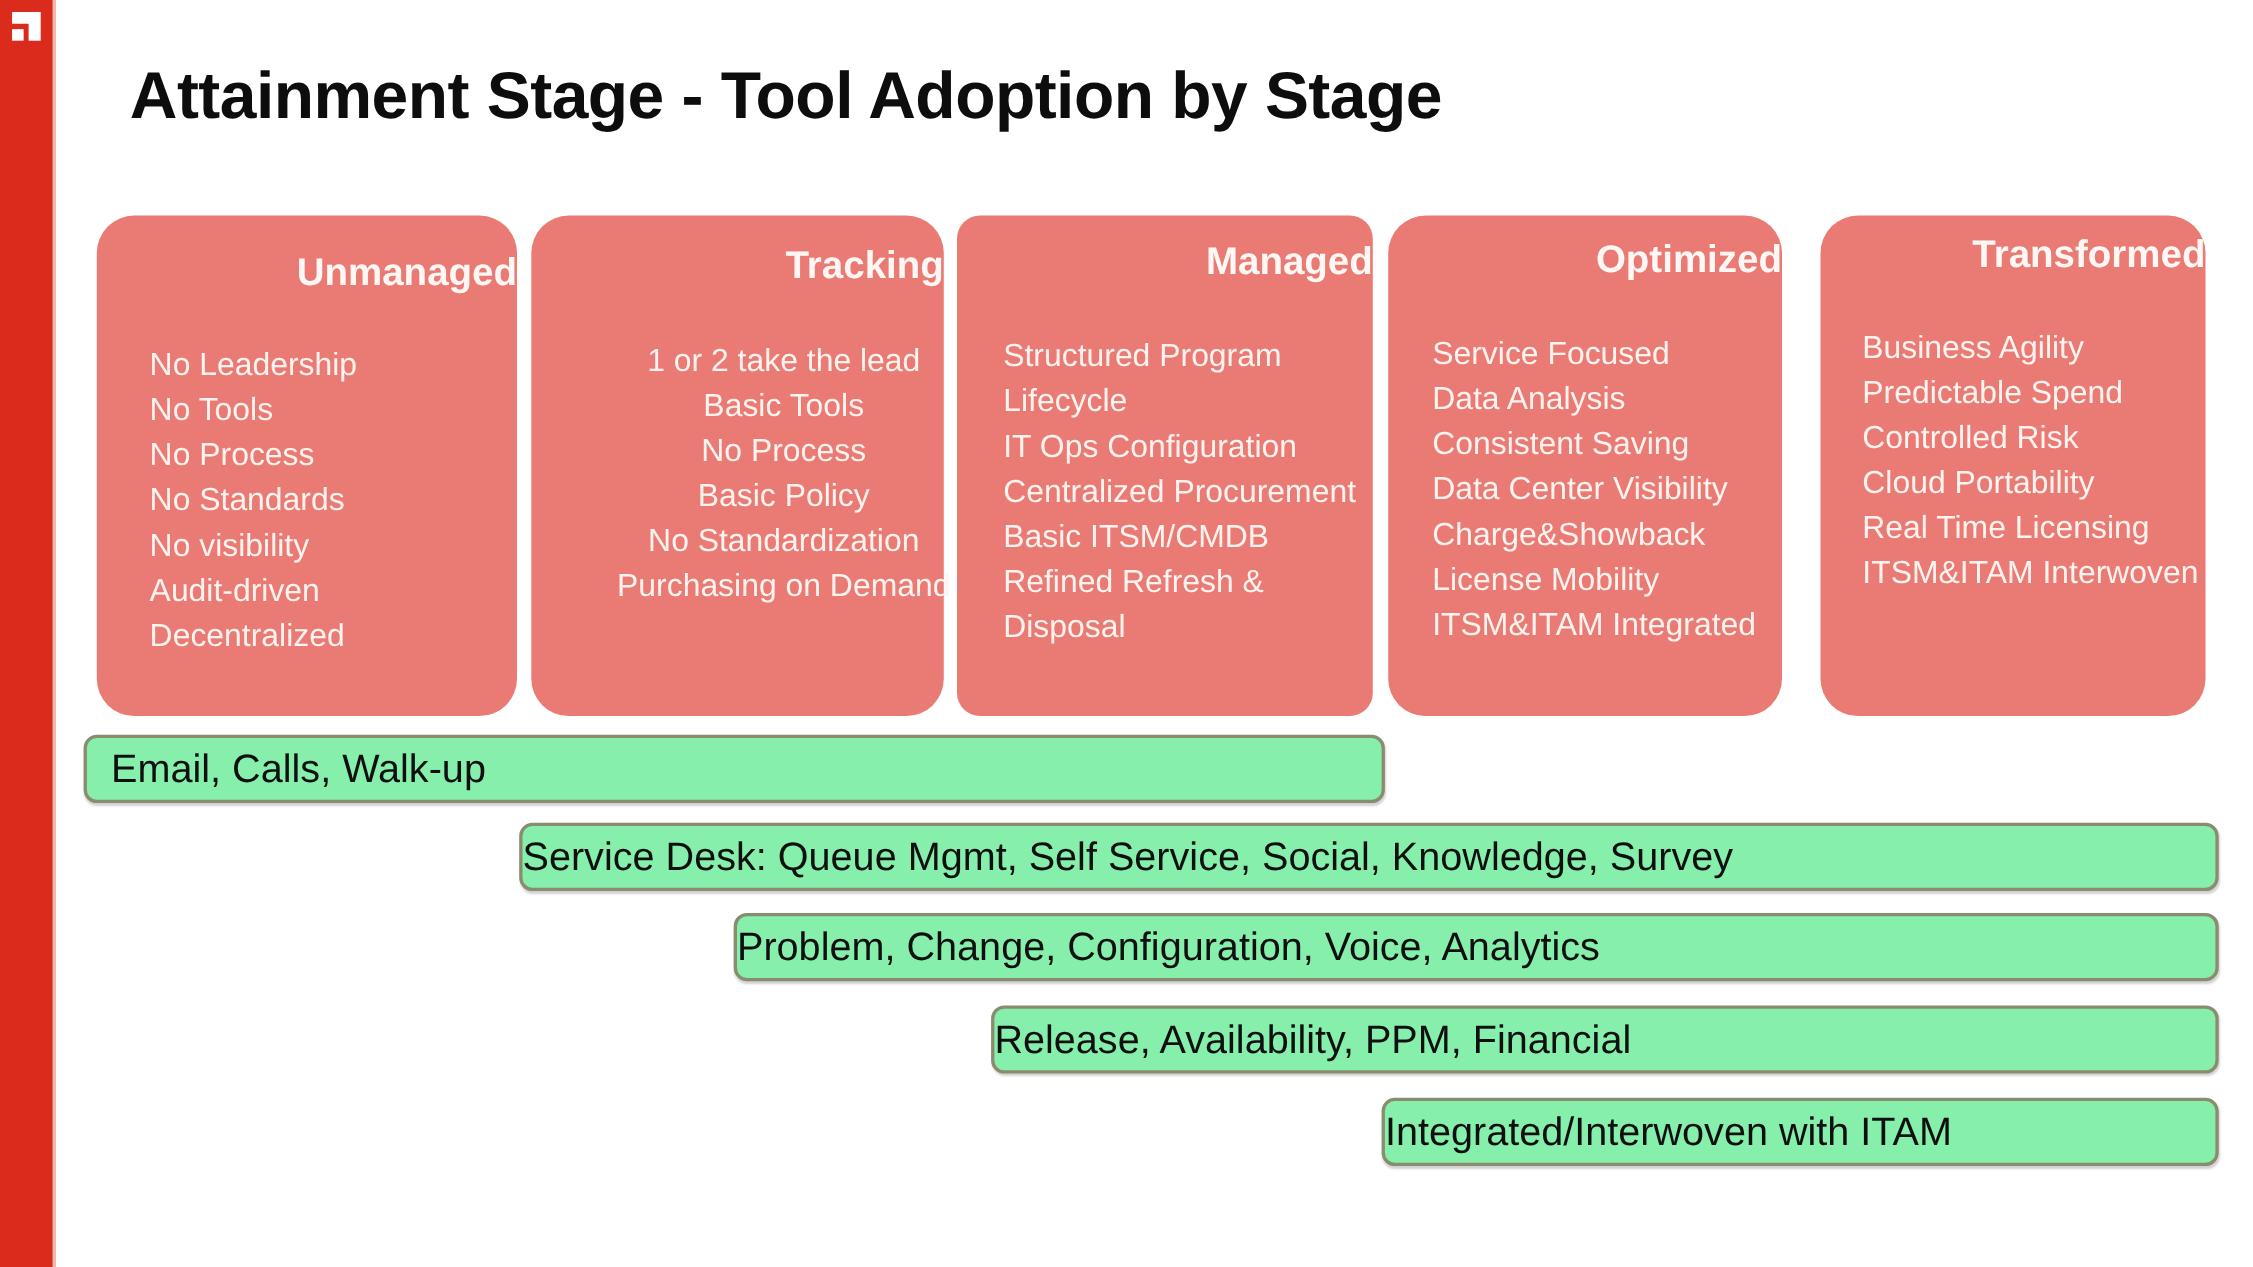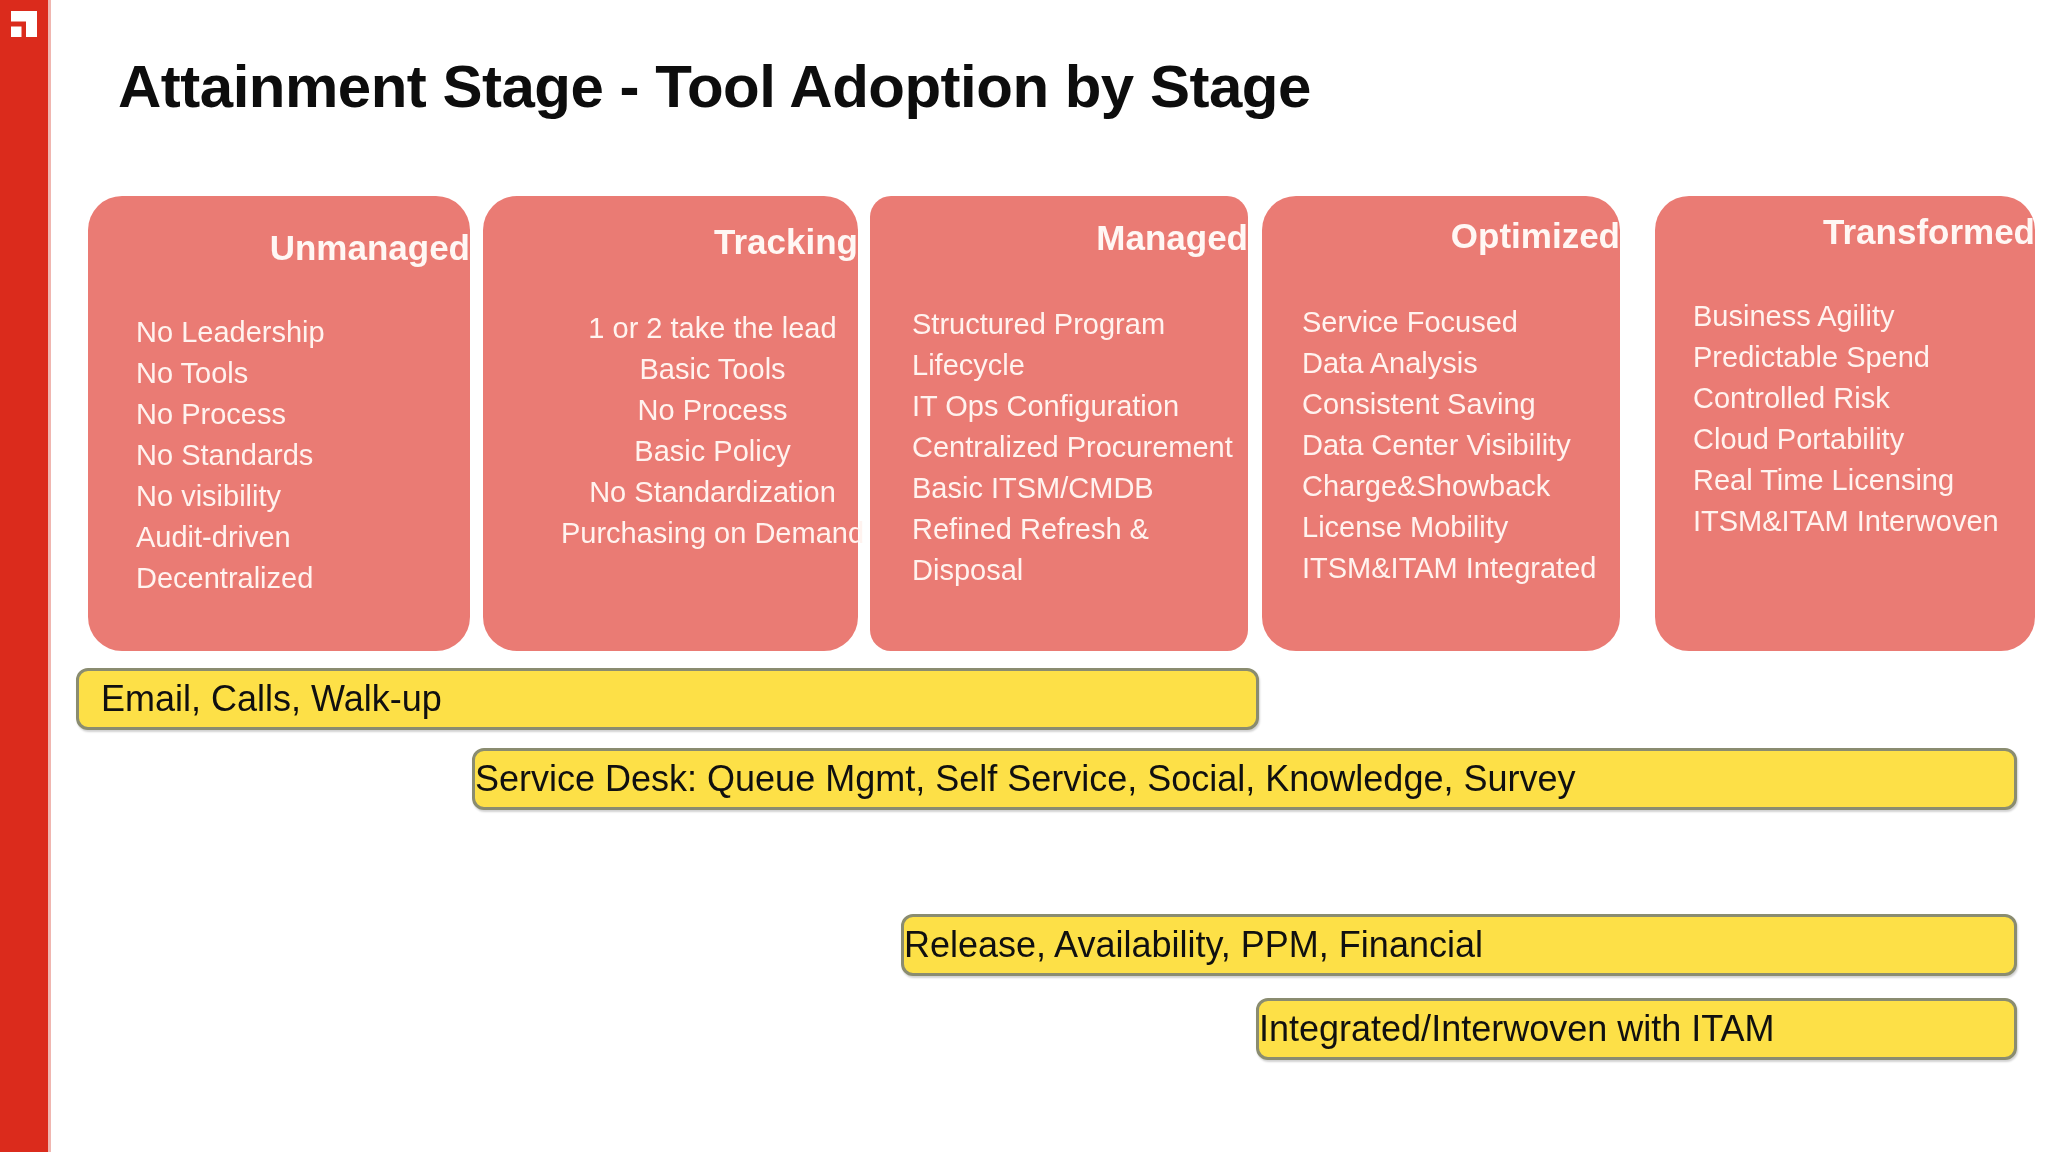--- a/index.html
+++ b/index.html
@@ -99,21 +99,21 @@
   }
   .stage-card .stage-list .li {
     white-space: nowrap;
   }
 
   
   #card-0 { left: 88px;   width: 382px; }
   #card-1 { left: 483px;  width: 375px; }
   #card-2 { left: 870px;  width: 378px; border-radius: 21px; }
   #card-3 { left: 1262px; width: 358px; }
-  #card-4 { left: 1655px; width: 380px; }
+  #card-4 { left: 1655px; width: 350px; }
 
   #card-0 .stage-name { top: 32px; }
   #card-1 .stage-name { top: 26px; }
   #card-2 .stage-name { top: 22px; }
   #card-3 .stage-name { top: 20px; }
   #card-4 .stage-name { top: 16px; }
 
   #card-0 .stage-list { top: 116px; left: 48px; }
   #card-1 .stage-list { top: 112px; left: 44px; text-align: center; }
   #card-2 .stage-list { top: 108px; left: 42px; }
@@ -124,21 +124,21 @@
   .bars {
     position: absolute;
     left: 0;
     top: 668px;
     width: 2048px;
     height: 420px;
   }
   .cap-bar {
     position: absolute;
     box-sizing: border-box;
-    background: #fde047;
+    background: #86efac;
     border: 3px solid #8A8C70;
     border-radius: 12px;
     height: 62px;
     display: flex;
     align-items: center;
     box-shadow: 1px 2px 2px rgba(0,0,0,0.18);
   }
   .cap-bar .cap-text {
     font-size: 36px;
     color: #101010;
@@ -238,20 +238,23 @@
 
   </div>
 
   <div class="bars">
     <div class="cap-bar" id="bar-0">
       <span class="cap-text">Email, Calls, Walk-up</span>
     </div>
     <div class="cap-bar centered" id="bar-1">
       <span class="cap-text">Service Desk: Queue Mgmt, Self Service, Social, Knowledge, Survey</span>
     </div>
+    <div class="cap-bar centered" id="bar-2">
+      <span class="cap-text">Problem, Change, Configuration, Voice, Analytics</span>
+    </div>
     <div class="cap-bar centered" id="bar-3">
       <span class="cap-text">Release, Availability, PPM, Financial</span>
     </div>
     <div class="cap-bar centered" id="bar-4">
       <span class="cap-text">Integrated/Interwoven with ITAM</span>
     </div>
   </div>
 
 </div>
 

